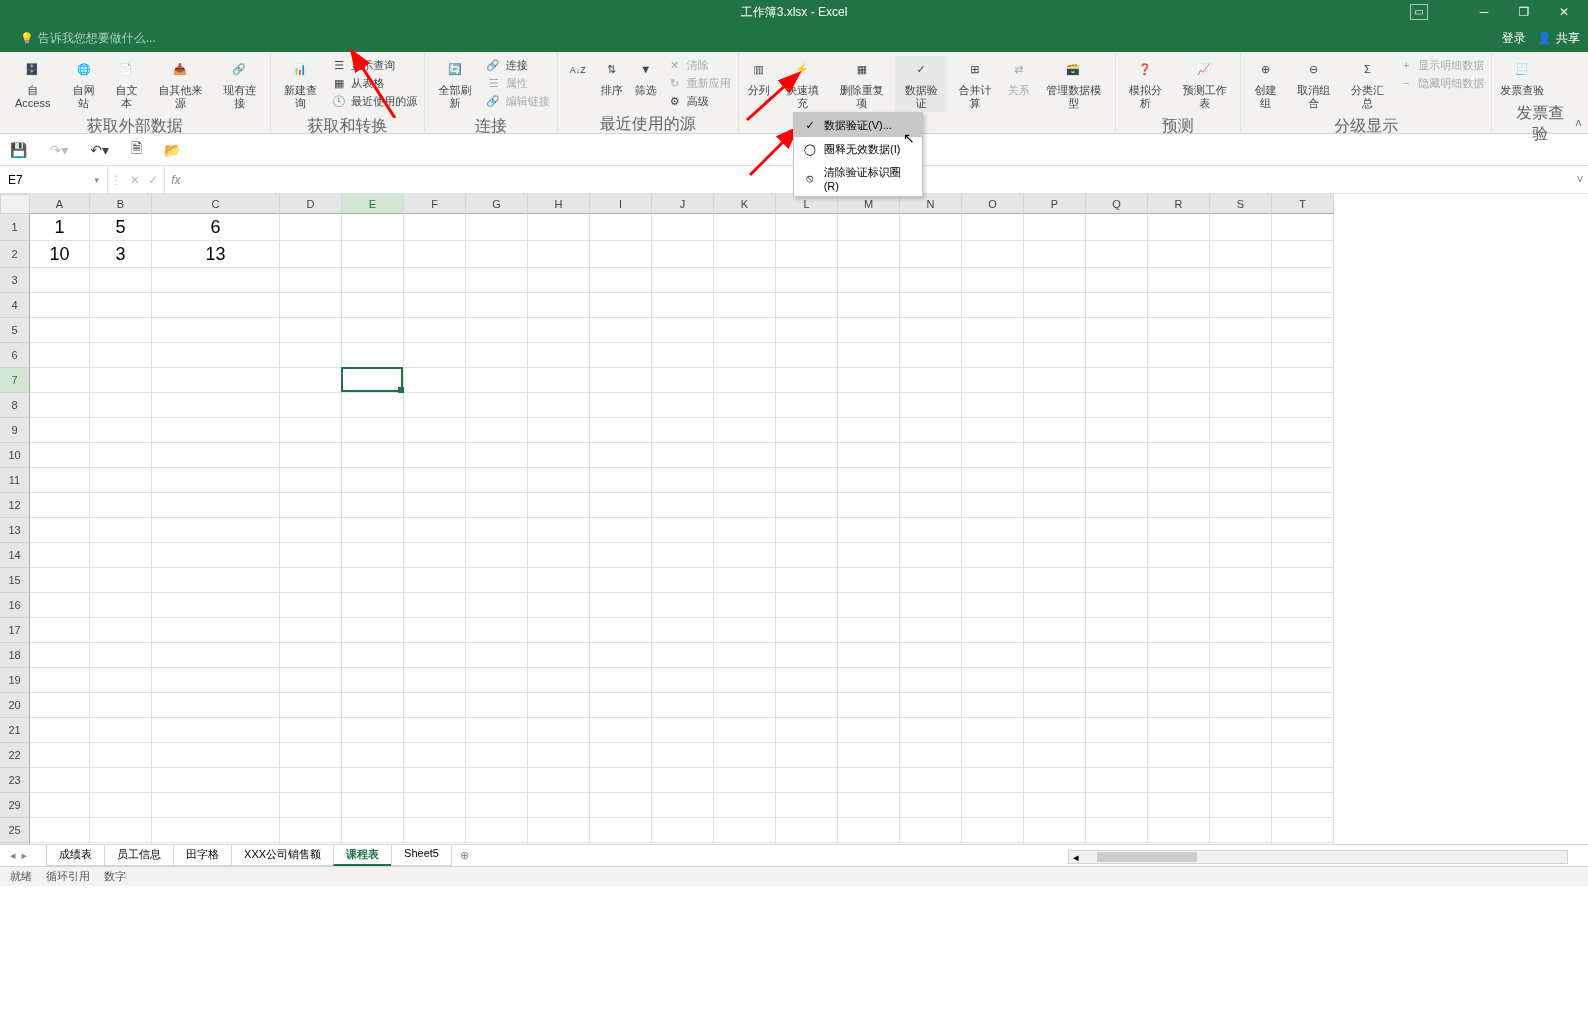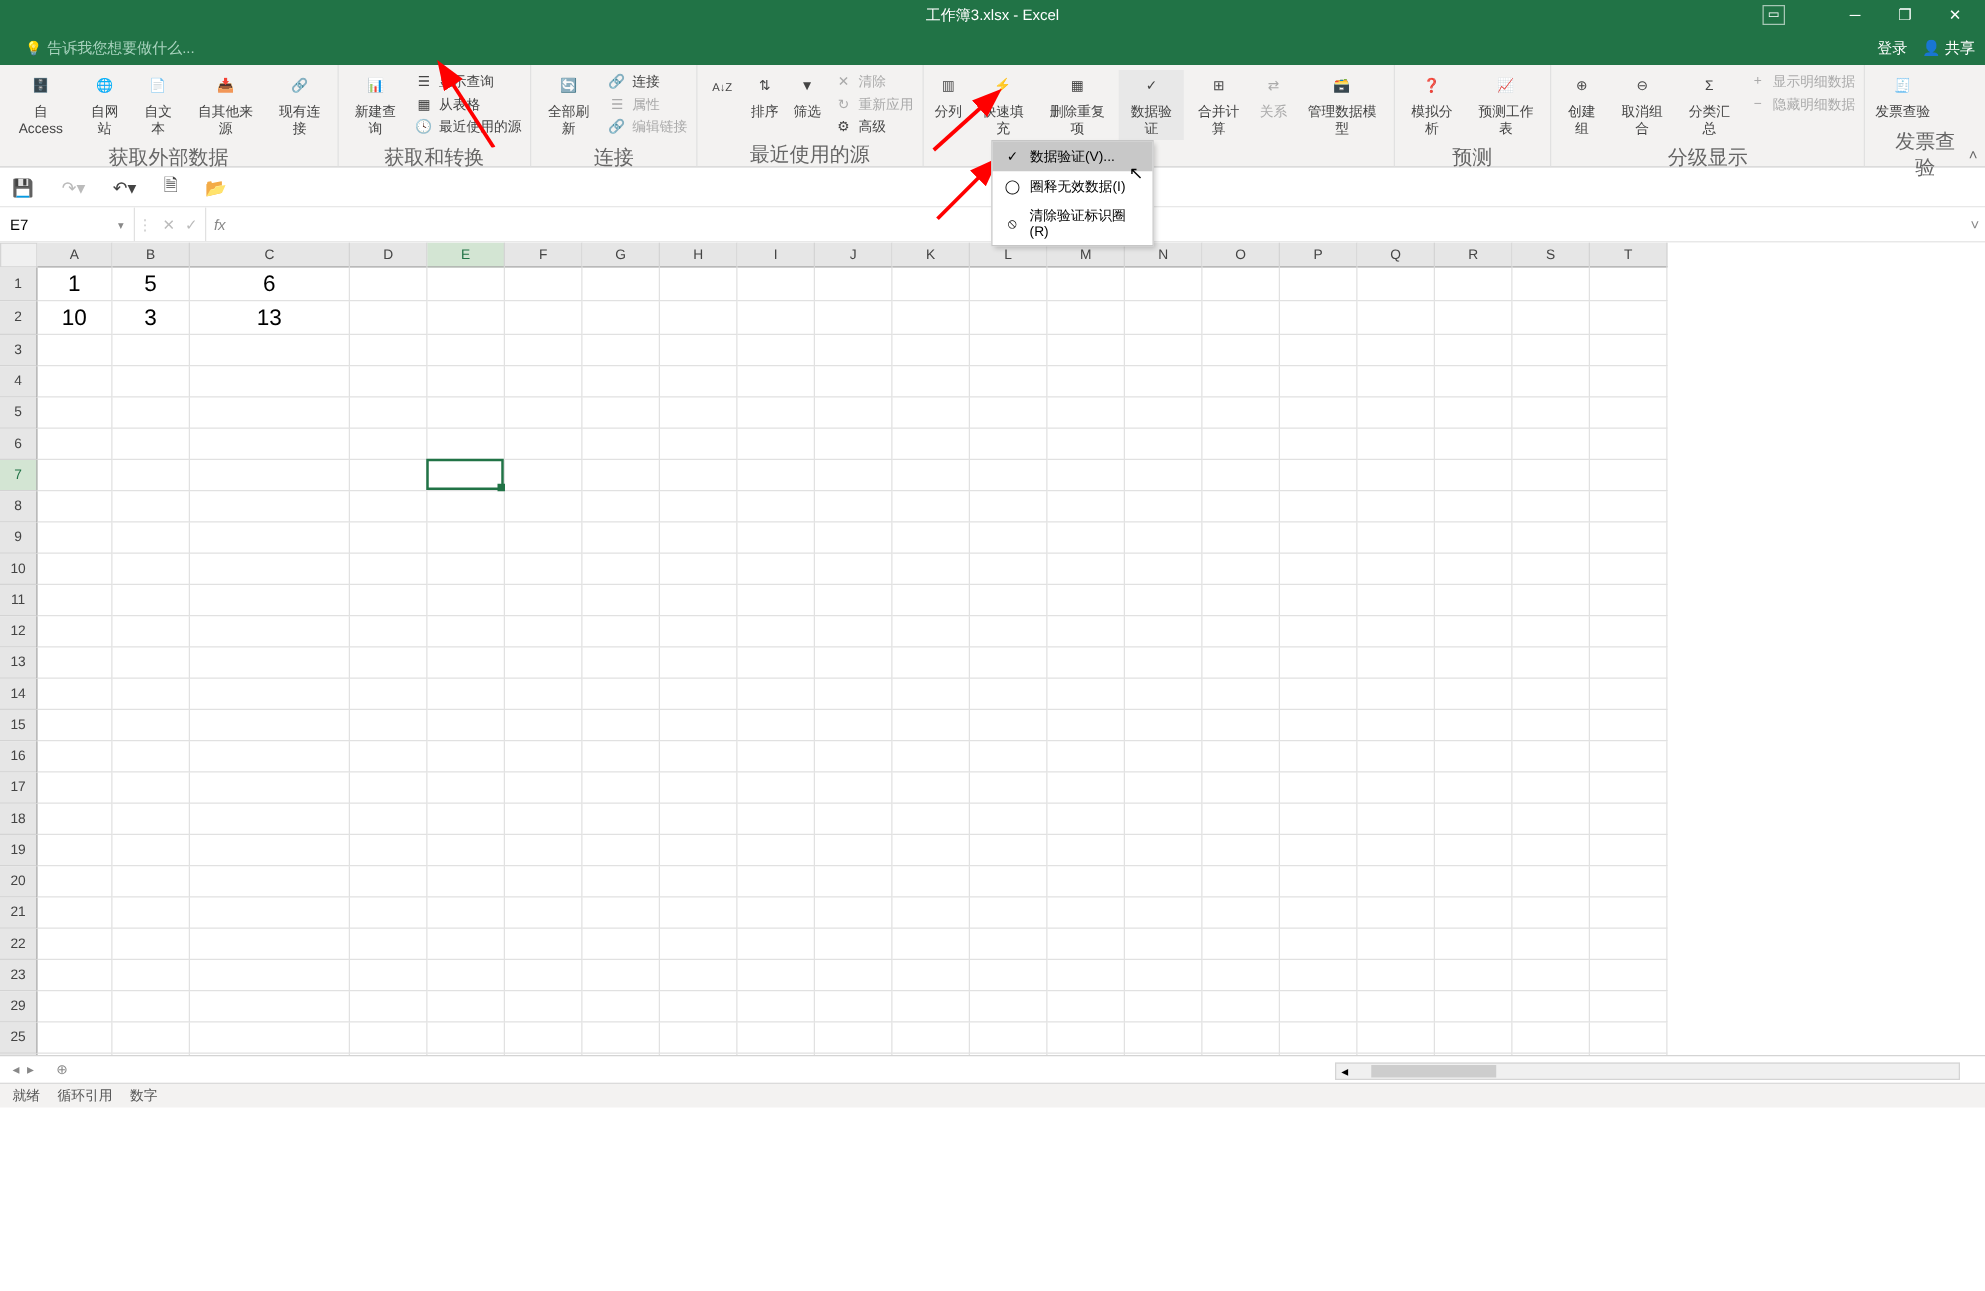--- a/index.html
+++ b/index.html
@@ -926,20 +926,28 @@
         </marker>
       </defs>
       <line x1="5" y1="50" x2="50" y2="5" stroke="#ff0000" stroke-width="3" marker-end="url(#ah3)"></line>
     </svg></div>
 
 <div class="sheet-tabs">
   <div class="sheet-nav">
     <span>◂</span>
     <span>▸</span>
   </div>
+  <div id="sheet-tabs" style="display:flex; margin-left:10px;">
+      <div class="sheet-tab">成绩表</div>
+      <div class="sheet-tab">员工信息</div>
+      <div class="sheet-tab">田字格</div>
+      <div class="sheet-tab">XXX公司销售额</div>
+      <div class="sheet-tab active">课程表</div>
+      <div class="sheet-tab">Sheet5</div>
+    </div>
   <div class="sheet-add">⊕</div>
   <div class="hscroll">
     <span style="padding:0 4px;">◂</span>
       <div class="thumb"></div>
   </div>
 </div>
 
 <div class="statusbar">
   <span>就绪</span>
   <span>循环引用</span>

